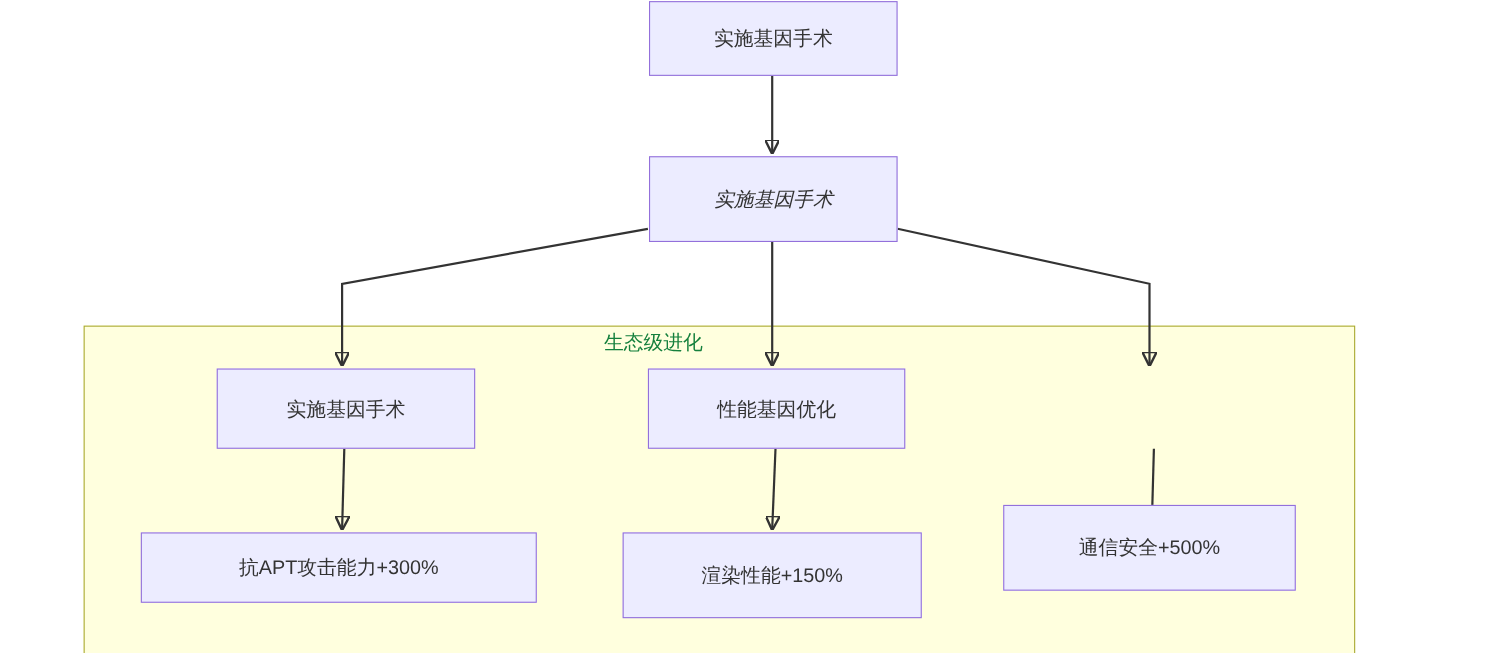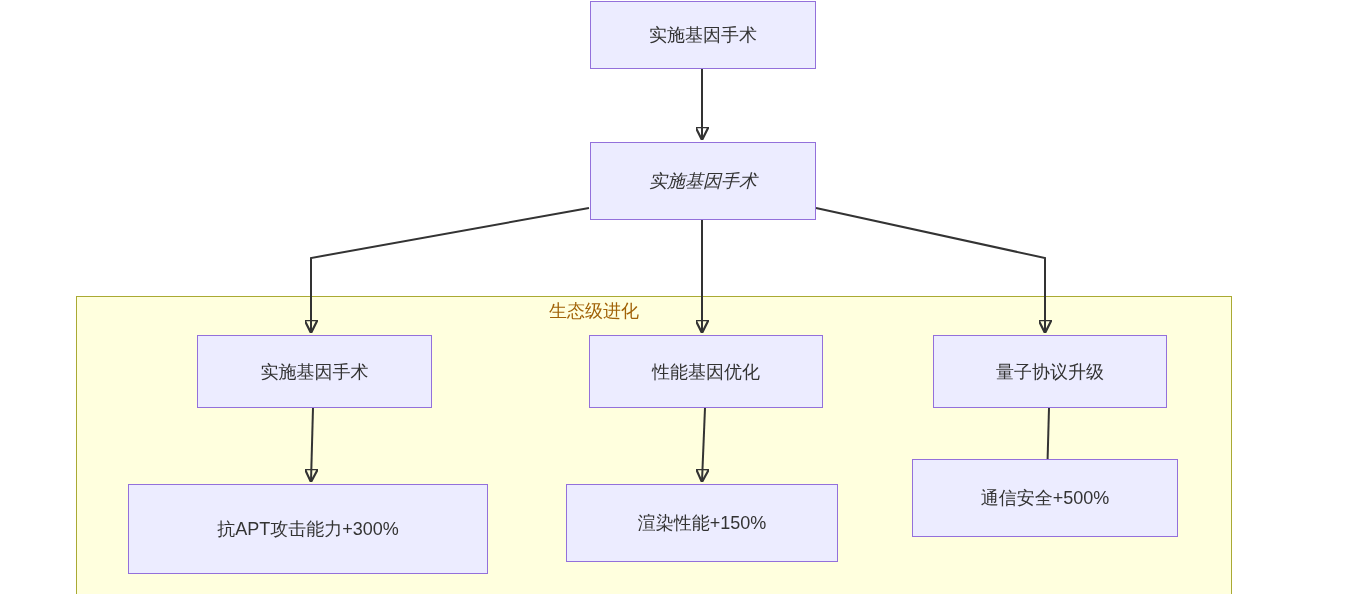--- a/index.html
+++ b/index.html
@@ -27,21 +27,21 @@
     box-sizing: border-box;
   }
   .cluster-label {
     position: absolute;
     left: 76px;
     top: 299px;
     width: 1036px;
     text-align: center;
     font-size: 18px;
     line-height: 24px;
-    color: #a16207;
+    color: #15803d;
     z-index: 2;
   }
   
   .node {
     position: absolute;
     background: #ececff;
     border: 1.5px solid #9370db;
     box-sizing: border-box;
     display: flex;
     align-items: center;
@@ -49,21 +49,21 @@
     font-size: 18px;
     color: #333333;
     text-align: center;
     z-index: 3;
   }
   .n1 { left: 590px; top: 1px;   width: 226px; height: 68px; }
   .n2 { left: 590px; top: 142px; width: 226px; height: 78px; font-style: italic; }
   .b1 { left: 197px; top: 335px; width: 235px; height: 73px; }
   .b2 { left: 589px; top: 335px; width: 234px; height: 73px; }
   .b3 { left: 933px; top: 335px; width: 234px; height: 73px; }
-  .l1 { left: 128px; top: 484px; width: 360px; height: 90px; }
+  .l1 { left: 128px; top: 484px; width: 360px; height: 64px; }
   .l2 { left: 566px; top: 484px; width: 272px; height: 78px; }
   .l3 { left: 912px; top: 459px; width: 266px; height: 78px; }
   
   .edges {
     position: absolute;
     left: 0;
     top: 0;
     width: 1354px;
     height: 594px;
     z-index: 2;
@@ -99,21 +99,20 @@
   </svg>
 
   <div class="node n1">实施基因手术</div>
 
   <div class="node n2">实施基因手术</div>
 
   <div class="node b1">实施基因手术</div>
 
   <div class="node b2">性能基因优化</div>
 
-  <div class="node b3">量子协议升级</div>
 
   <div class="node l1">抗APT攻击能力+300%</div>
 
   <div class="node l2">渲染性能+150%</div>
 
   <div class="node l3">通信安全+500%</div>
 
 </div>
 
 </body></html>

